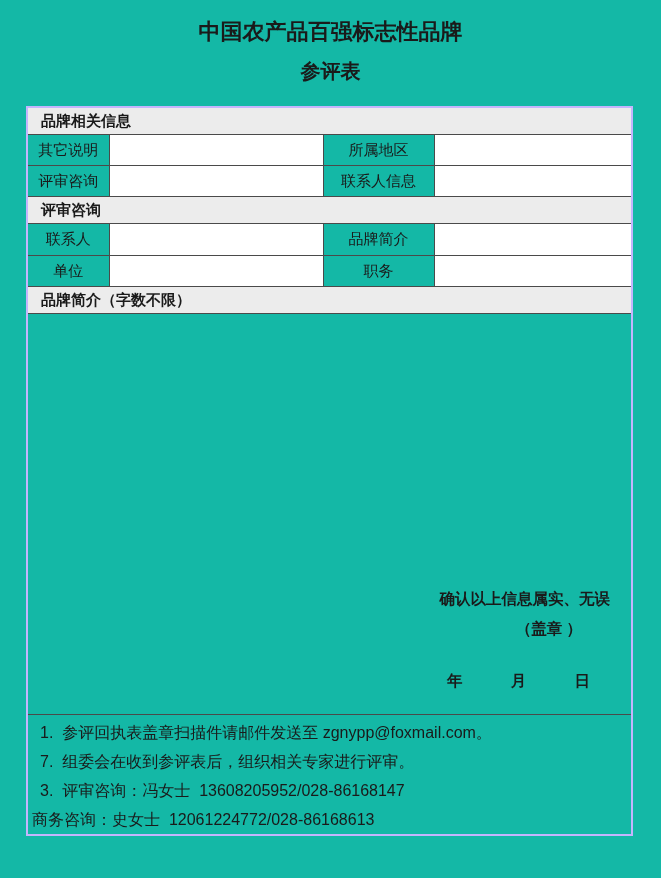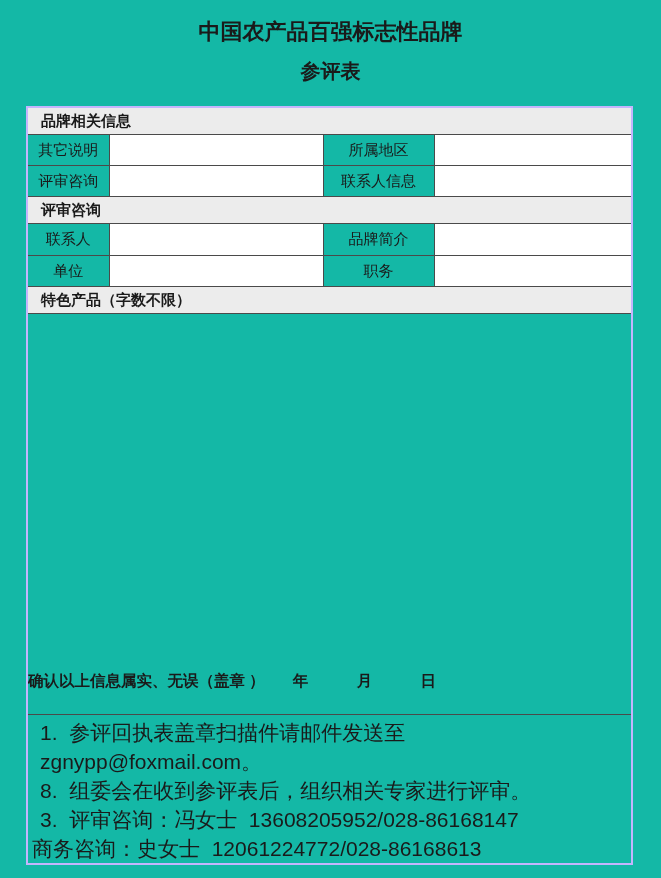--- a/index.html
+++ b/index.html
@@ -27,29 +27,29 @@
   }
   td.section-cell {
     background: #ececec; font-weight: bold;
     height: 26px; padding: 0 0 0 13px;
     border-top-width: 2px; border-bottom-width: 2px;
   }
   td.label-cell { text-align: center; height: 30px; padding: 0 2px; }
   td.value-cell { height: 30px; padding: 0 6px; background: #ffffff; }
   td.intro-cell { height: 400px; vertical-align: bottom; padding: 0; }
   .stamp-block {
-    display: flex; flex-direction: row; align-items: flex-end;
+    display: flex; flex-direction: column; align-items: flex-end;
     padding: 0 21px 22px 0; font-weight: bold; font-size: 15.5px;
   }
   .stamp-line { margin: 9px 28px 0 0; }
   .date-line { margin: 31px 20px 0 0; }
   .date-line span + span { margin-left: 44px; }
   td.notes-cell { height: 116px; vertical-align: top; padding: 3px 8px 0 4px; }
   .note-line {
-    line-height: 29px; font-size: 21px;
+    line-height: 29px; font-size: 16px;
     white-space: pre-wrap; padding-left: 8px;
   }
   .note-line.note-last { padding-left: 0; }
 </style>
 </head>
 <body>
 
 <div class="page">
 
   <h1 class="doc-title">中国农产品百强标志性品牌</h1>
@@ -90,40 +90,40 @@
       <td class="value-cell"></td>
     </tr>
     <tr>
       <td class="label-cell">单位</td>
       <td class="value-cell"></td>
       <td class="label-cell">职务</td>
       <td class="value-cell"></td>
     </tr>
 
     <tr>
-      <td class="section-cell" colspan="4">特色产品（字数不限）</td>
+      <td class="section-cell" colspan="4">品牌简介（字数不限）</td>
     </tr>
     <tr>
       <td class="intro-cell" colspan="4">
         <div class="stamp-block">
           <div class="confirm-line">确认以上信息属实、无误</div>
           <div class="stamp-line">（盖章 ）</div>
           <div class="date-line">
             <span>年</span>
             <span>月</span>
             <span>日</span>
           </div>
         </div>
       </td>
     </tr>
 
     <tr>
       <td class="notes-cell" colspan="4">
         <div class="note-line">1.  参评回执表盖章扫描件请邮件发送至 zgnypp@foxmail.com。</div>
-        <div class="note-line">8.  组委会在收到参评表后，组织相关专家进行评审。</div>
+        <div class="note-line">7.  组委会在收到参评表后，组织相关专家进行评审。</div>
         <div class="note-line">3.  评审咨询：冯女士  13608205952/028-86168147</div>
         <div class="note-line note-last">商务咨询：史女士  12061224772/028-86168613</div>
       </td>
     </tr>
   </tbody>
     </table>
 
 </div>
 
 </body></html>

